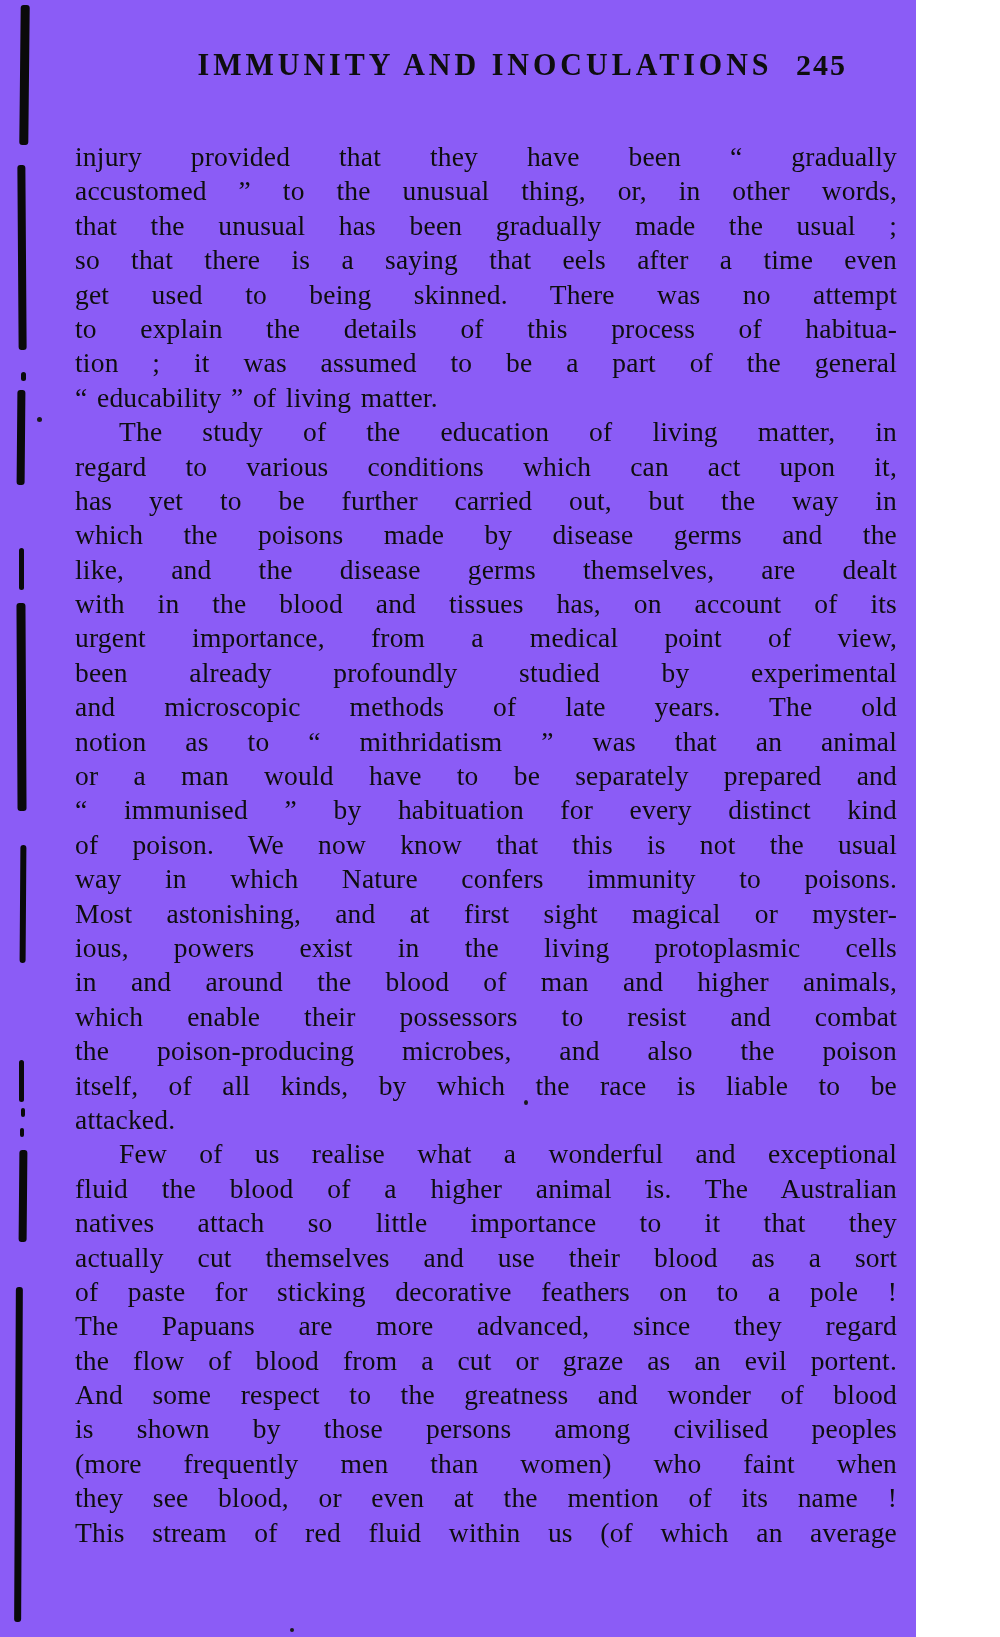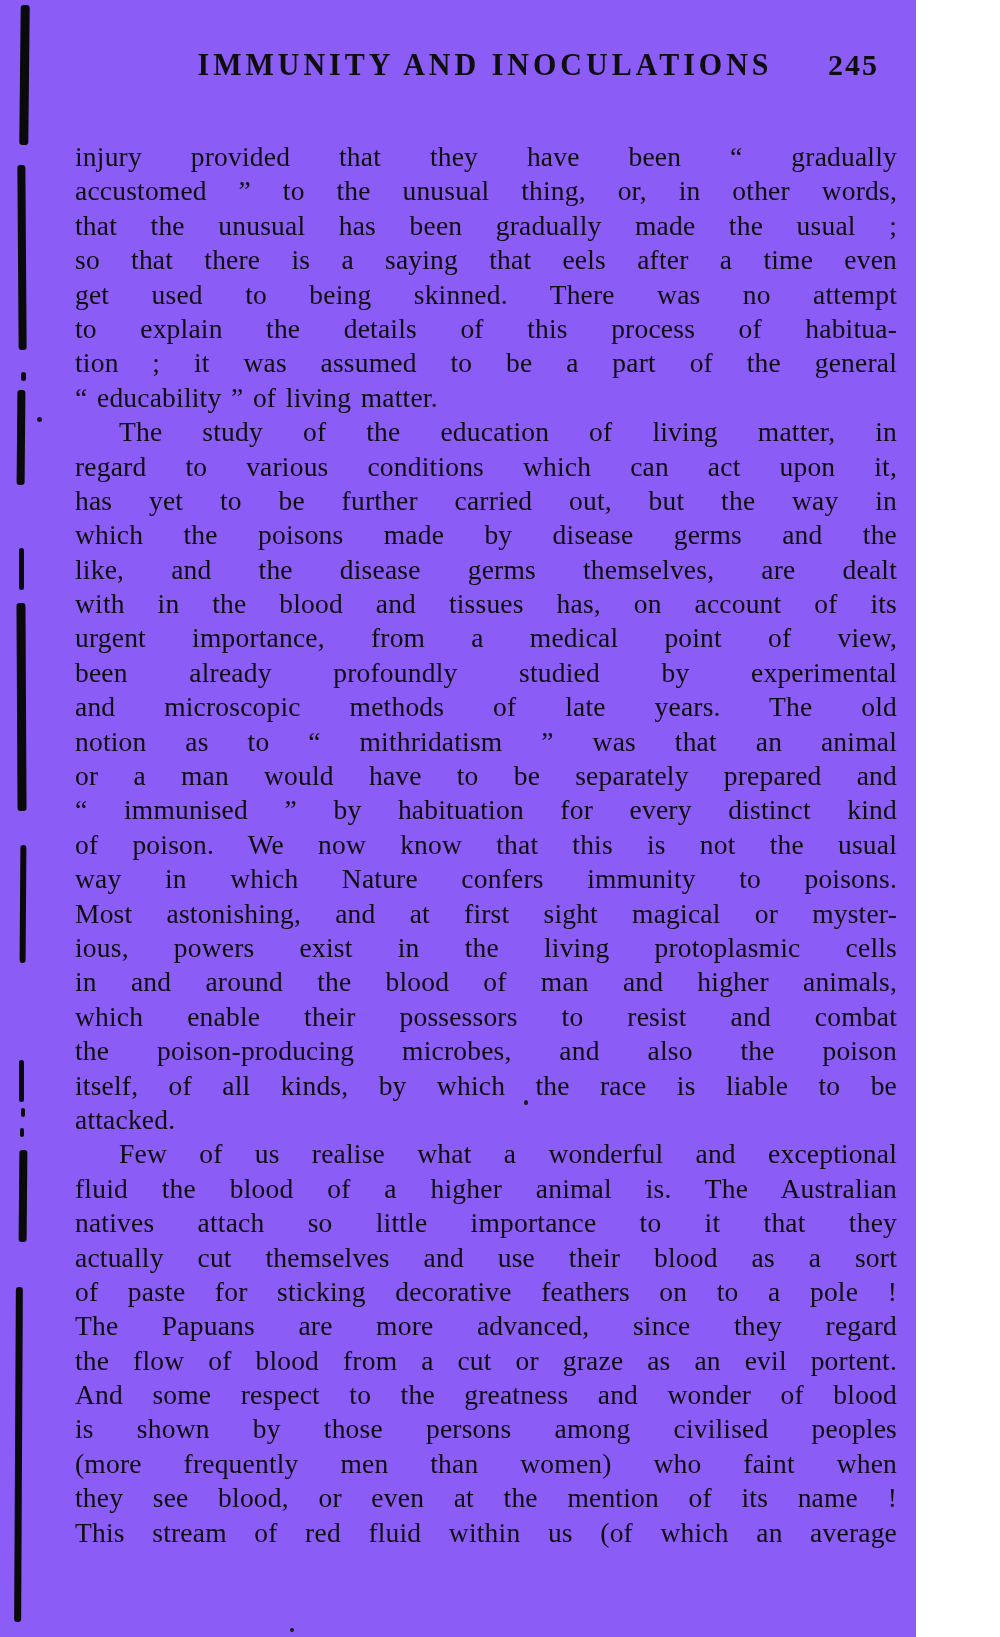--- a/index.html
+++ b/index.html
@@ -29,21 +29,21 @@
     text-align: center;
     font-size: 30px;
     font-weight: bold;
     letter-spacing: 4px;
     white-space: nowrap;
     transform: scaleY(1.02);
   }
   .head-pagenum {
     position: absolute;
     top: 0;
-    right: 16px;
+    right: 48px;
     font-size: 30px;
     font-weight: bold;
     letter-spacing: 2px;
   }
   
   .text-block {
     position: absolute;
     top: 96px;
     left: 75px;
     width: 822px;

